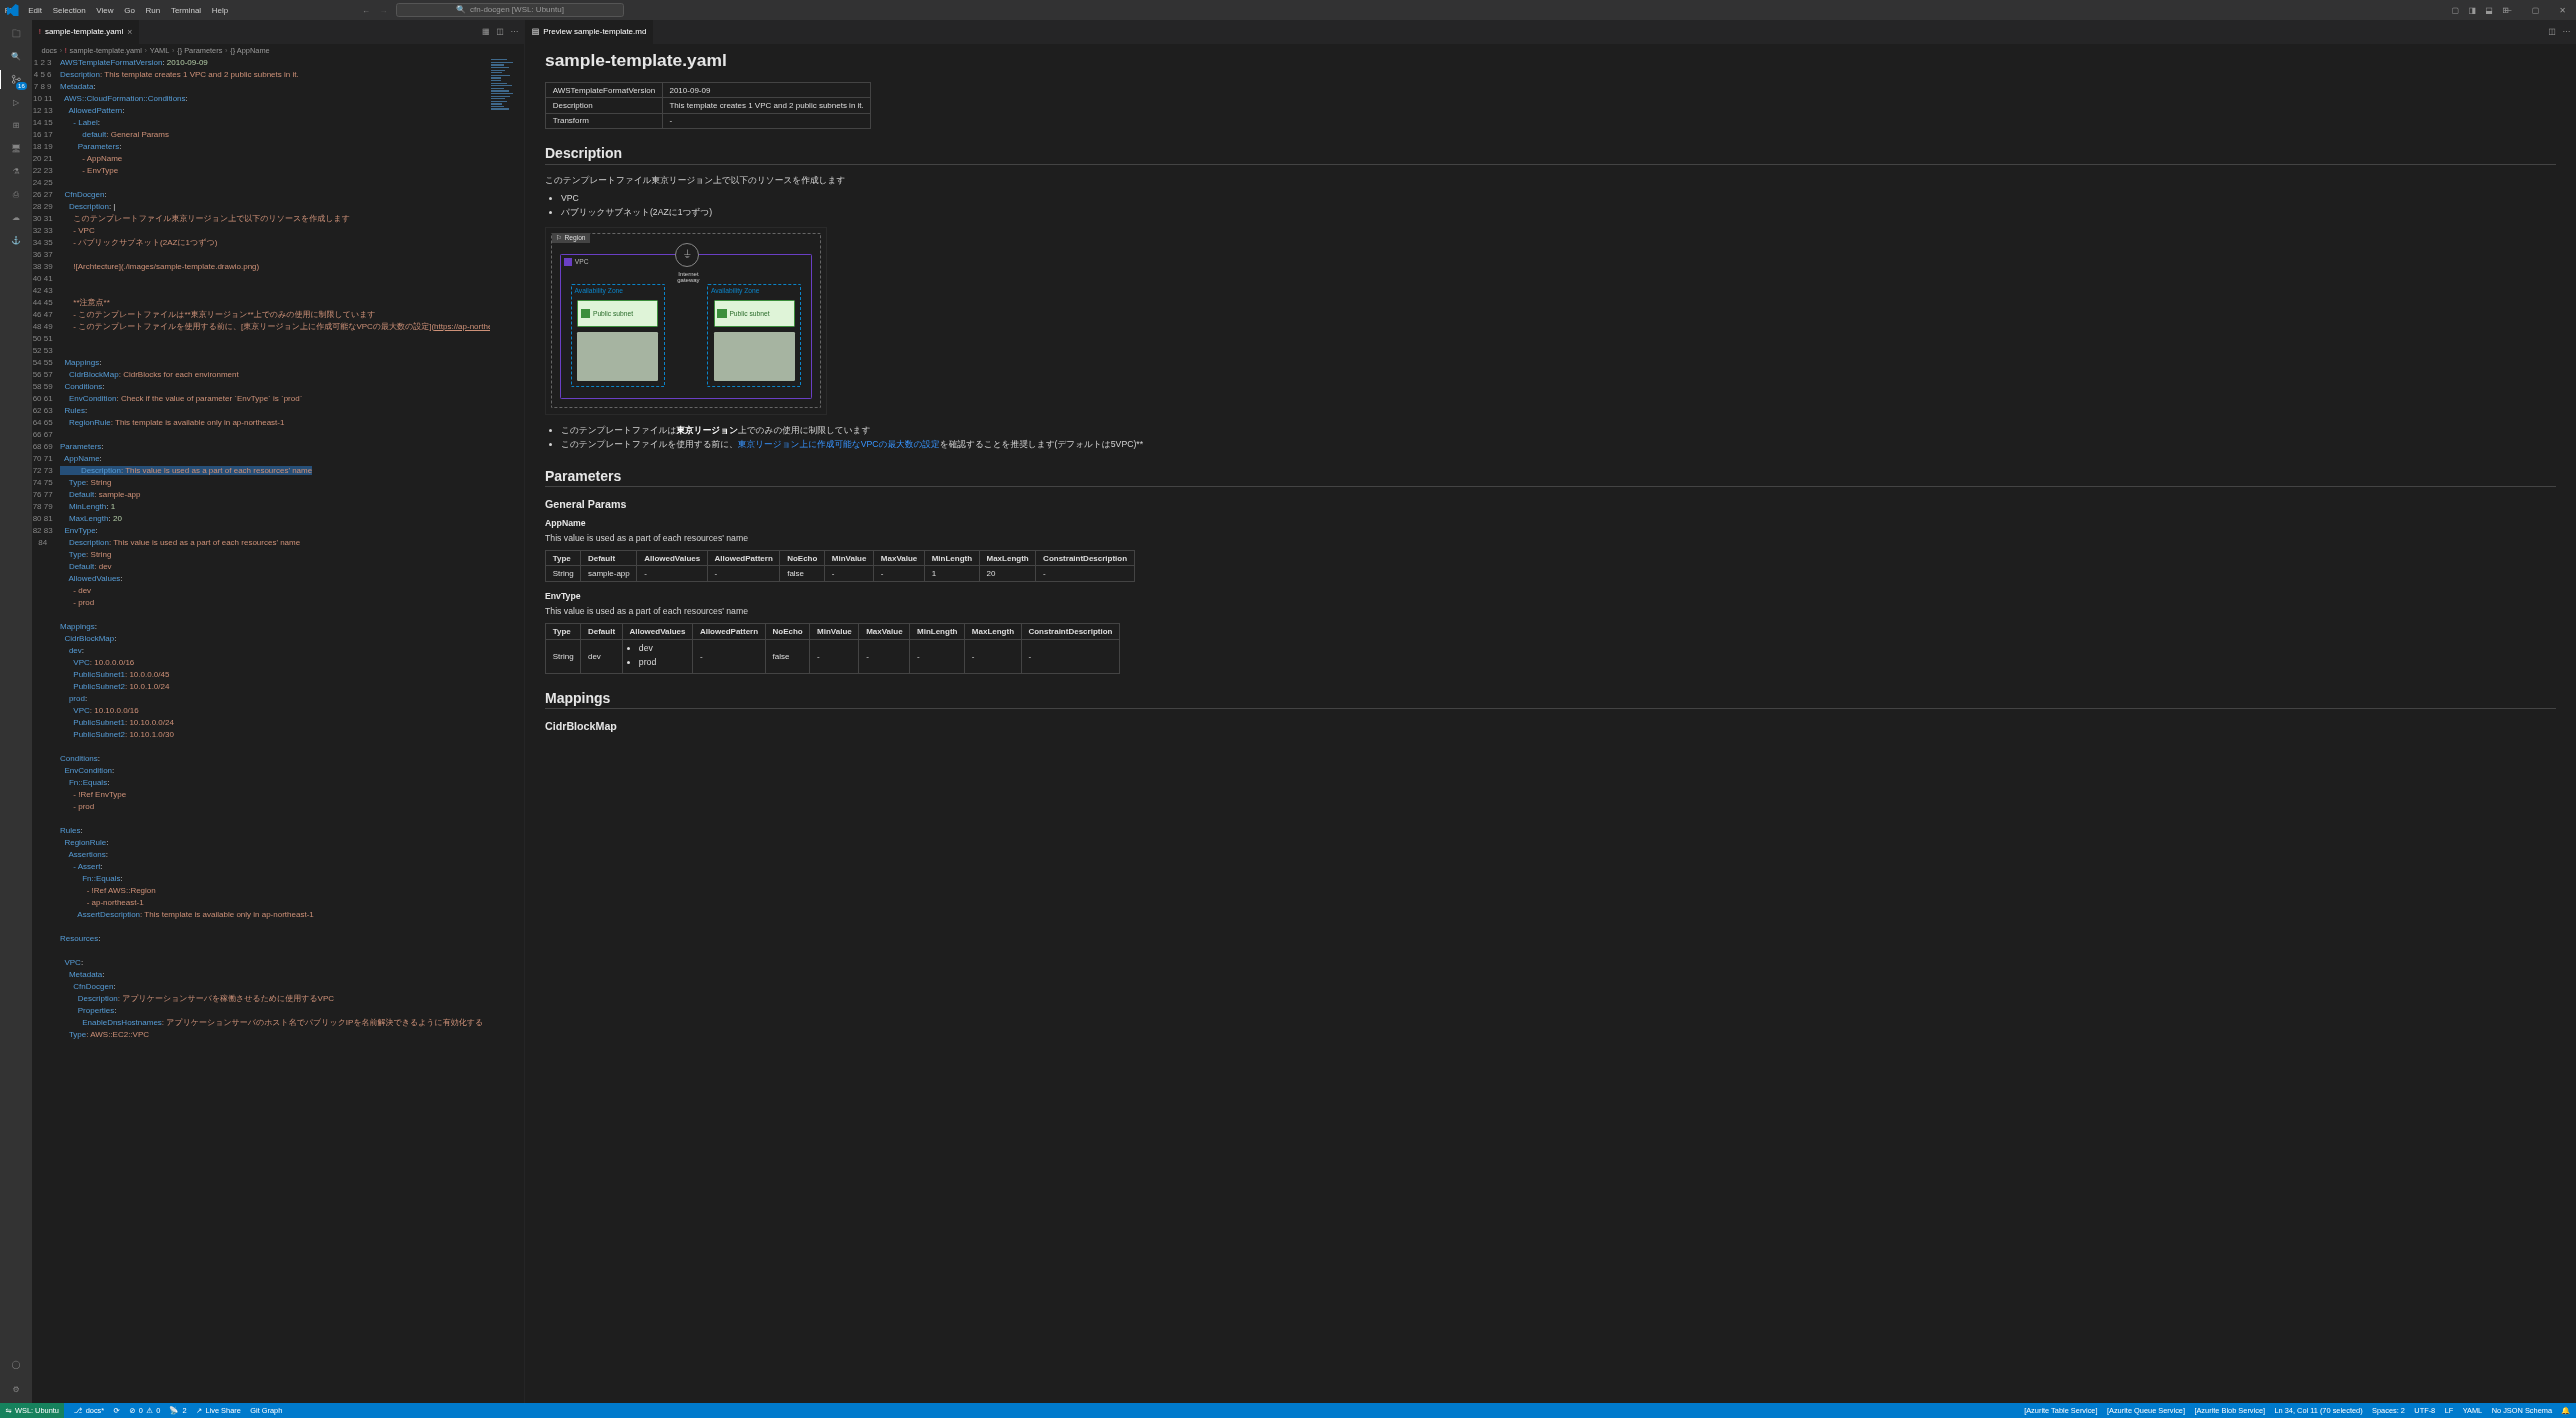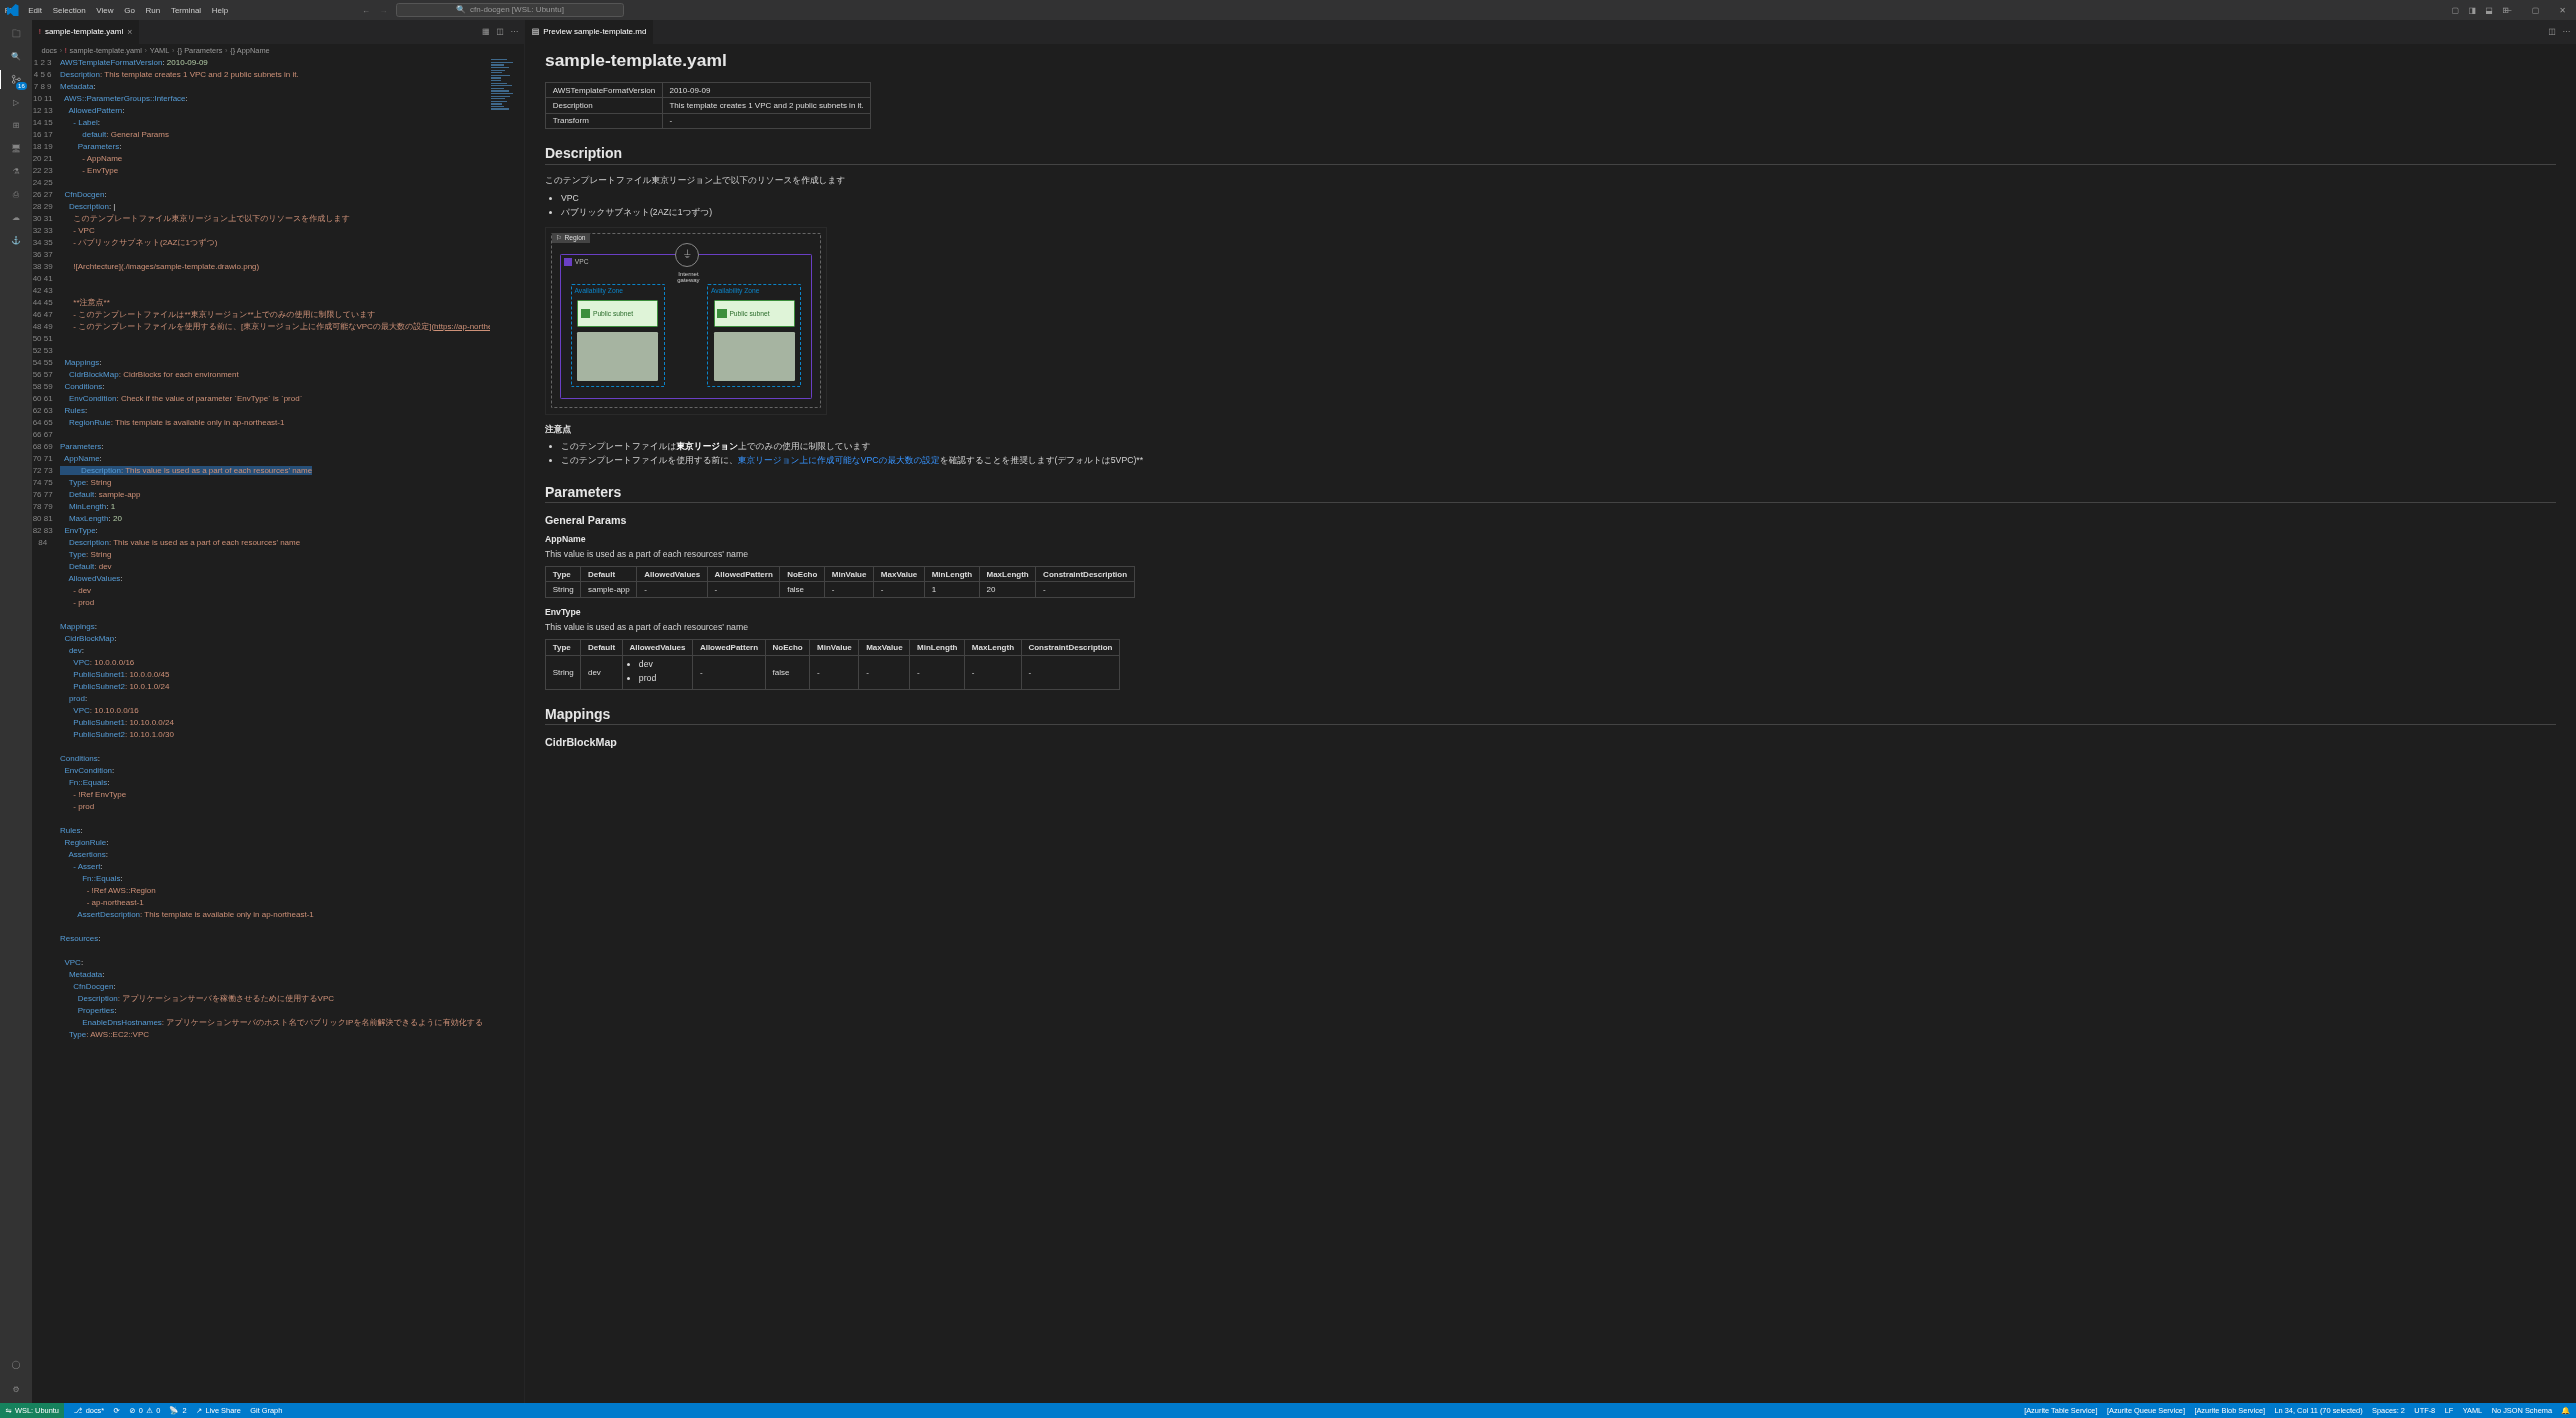--- a/index.html
+++ b/index.html
@@ -268,21 +268,21 @@
 79
 80
 81
 82
 83
 84
 </div>
         <div class="codetext" id="codetext"><span class="k">AWSTemplateFormatVersion</span><span class="p">: </span><span class="n">2010-09-09</span>
 <span class="k">Description</span><span class="v">: This template creates 1 VPC and 2 public subnets in it.</span>
 <span class="k">Metadata</span><span class="p">:</span>
-<span class="k">  AWS::ParameterGroups::Interface</span><span class="p">:</span>
+<span class="k">  AWS::CloudFormation::Conditions</span><span class="p">:</span>
 <span class="k">    AllowedPattern</span><span class="p">:</span>
 <span class="k">      - Label</span><span class="p">:</span>
 <span class="k">          default</span><span class="v">: General Params</span>
 <span class="k">        Parameters</span><span class="p">:</span>
 <span class="v">          - AppName</span>
 <span class="v">          - EnvType</span>
 
 <span class="k">  CfnDocgen</span><span class="p">:</span>
 <span class="k">    Description</span><span class="p">: |</span>
 <span class="v">      このテンプレートファイル東京リージョン上で以下のリソースを作成します</span>
@@ -440,21 +440,20 @@
                   <div class="azlabel">Availability Zone</div>
                 <div class="subnet">
                     <span class="sico"></span>
                     <span class="slab">Public subnet</span>
                   </div>
                 <div class="subfill"></div>
               </div>
             </div>
           </div>
         </div>
-        <h4>注意点</h4>
         <ul>
           <li><span>このテンプレートファイルは</span><span class="bold">東京リージョン</span><span>上でのみの使用に制限しています</span></li>
           <li><span>このテンプレートファイルを使用する前に、</span><span class="link">東京リージョン上に作成可能なVPCの最大数の設定</span><span>を確認することを推奨します(デフォルトは5VPC)**</span></li>
         </ul>
         <h2>Parameters</h2>
         <h3>General Params</h3>
         <h4>AppName</h4>
         <p>This value is used as a part of each resources' name</p>
         <table class="ptable">
           <tbody>

